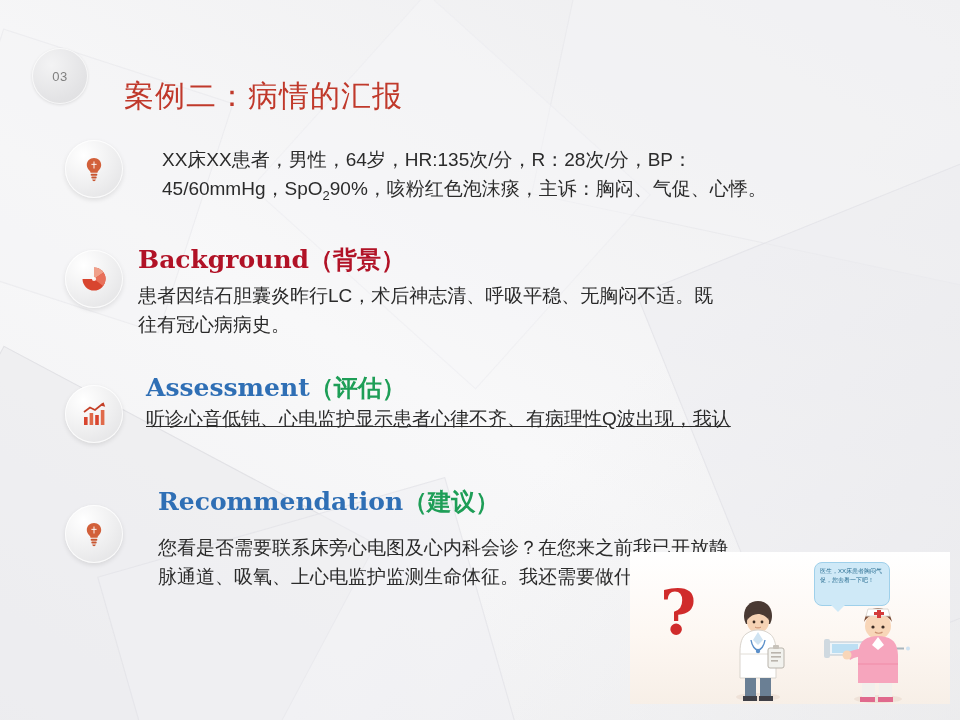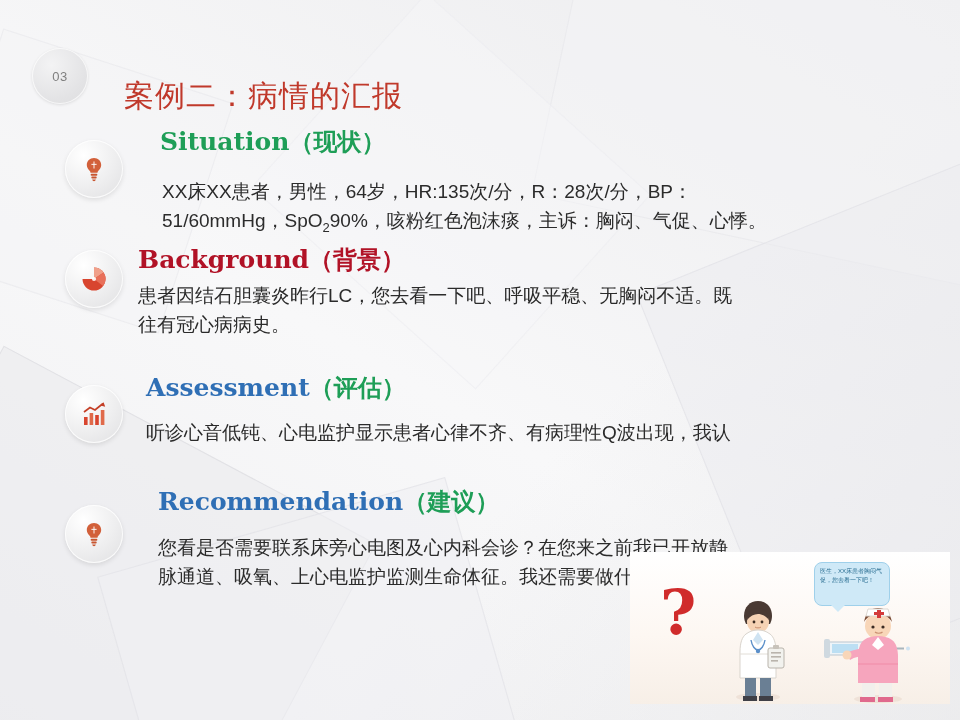--- a/index.html
+++ b/index.html
@@ -109,21 +109,21 @@
   sub { font-size: 13px; }
 
   
   .b-situation { left: 160px; top: 126px; width: 720px; }
   .b-situation .block-body { margin-top: 20px; margin-left: 2px; width: 700px; }
 
   .b-background { left: 138px; top: 244px; width: 740px; }
   .b-background .block-body { margin-top: 6px; width: 725px; }
 
   .b-assessment { left: 146px; top: 372px; width: 740px; }
-  .b-assessment .block-body { margin-top: 15px; width: 715px; }
+  .b-assessment .block-body { margin-top: 1px; width: 715px; text-decoration: underline; }
 
   .b-recommendation { left: 158px; top: 486px; width: 760px; }
   .b-recommendation .block-body { margin-top: 16px; width: 700px; }
 
   
   .illustration {
     position: absolute;
     left: 630px;
     top: 552px;
     width: 320px;
@@ -228,37 +228,34 @@
       <path d="M15 4c-4.2 0-7.2 3-7.2 6.9 0 2.6 1.5 4.3 2.6 5.6.7.8 1.1 1.4 1.1 2.2h7c0-.8.4-1.4 1.1-2.2 1.1-1.3 2.6-3 2.6-5.6C22.2 7 19.2 4 15 4z" fill="#d2603a"></path>
       <rect x="11.6" y="19.8" width="6.8" height="2" rx="1" fill="#c8552f"></rect>
       <rect x="12.3" y="22.6" width="5.4" height="1.9" rx="0.9" fill="#c8552f"></rect>
       <path d="M13.2 25.6h3.6c-.3 1-.9 1.6-1.8 1.6s-1.5-.6-1.8-1.6z" fill="#c8552f"></path>
       <path d="M15 7.5v7" stroke="#fff" stroke-width="1.1" fill="none" opacity="0.85"></path>
       <path d="M12.4 10.4h5.2" stroke="#fff" stroke-width="1.1" fill="none" opacity="0.85"></path>
     </svg>
   </div>
 
   <div class="block b-situation">
-    <div class="block-head">
-      <span class="head-en-green">Situation</span><span class="head-zh">（现状）</span>
-    </div>
     <div class="block-body">
       <div>XX床XX患者，男性，64岁，HR:135次/分，R：28次/分，BP：</div>
       <div>
-        <span>51/60mmHg，SpO</span><sub>2</sub><span>90%，咳粉红色泡沫痰，主诉：胸闷、气促、心悸。</span>
+        <span>45/60mmHg，SpO</span><sub>2</sub><span>90%，咳粉红色泡沫痰，主诉：胸闷、气促、心悸。</span>
       </div>
     </div>
   </div>
 
   <div class="block b-background">
     <div class="block-head">
       <span class="head-en-red">Background</span><span class="head-zh-red">（背景）</span>
     </div>
     <div class="block-body">
-      <div>患者因结石胆囊炎昨行LC，您去看一下吧、呼吸平稳、无胸闷不适。既</div>
+      <div>患者因结石胆囊炎昨行LC，术后神志清、呼吸平稳、无胸闷不适。既</div>
       <div>往有冠心病病史。</div>
     </div>
   </div>
 
   <div class="block b-assessment">
     <div class="block-head">
       <span class="head-en-blue">Assessment</span><span class="head-zh-blue">（评估）</span>
     </div>
     <div class="block-body">
       <div>听诊心音低钝、心电监护显示患者心律不齐、有病理性Q波出现，我认</div>

